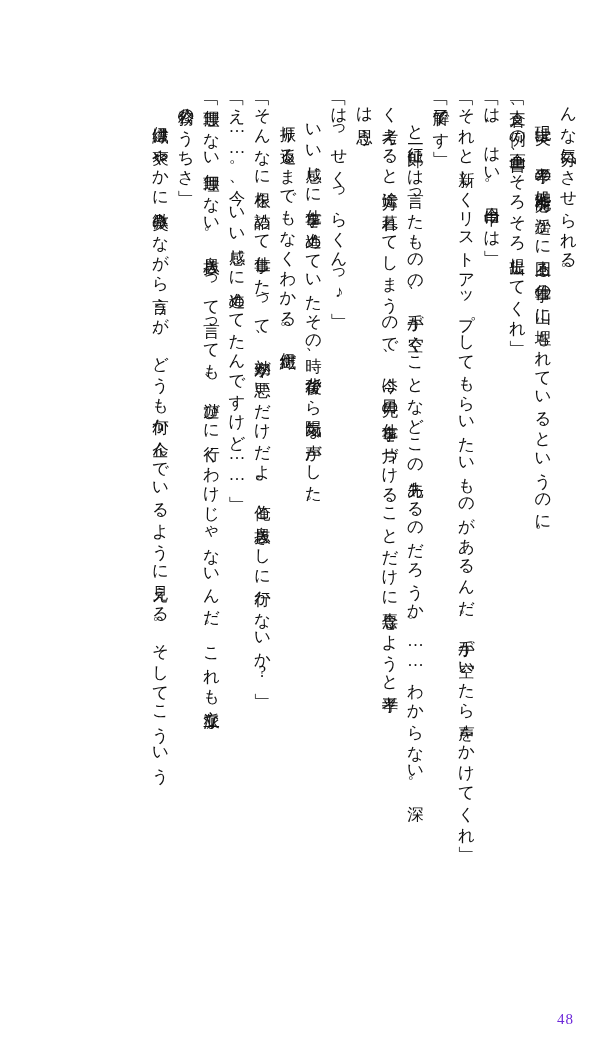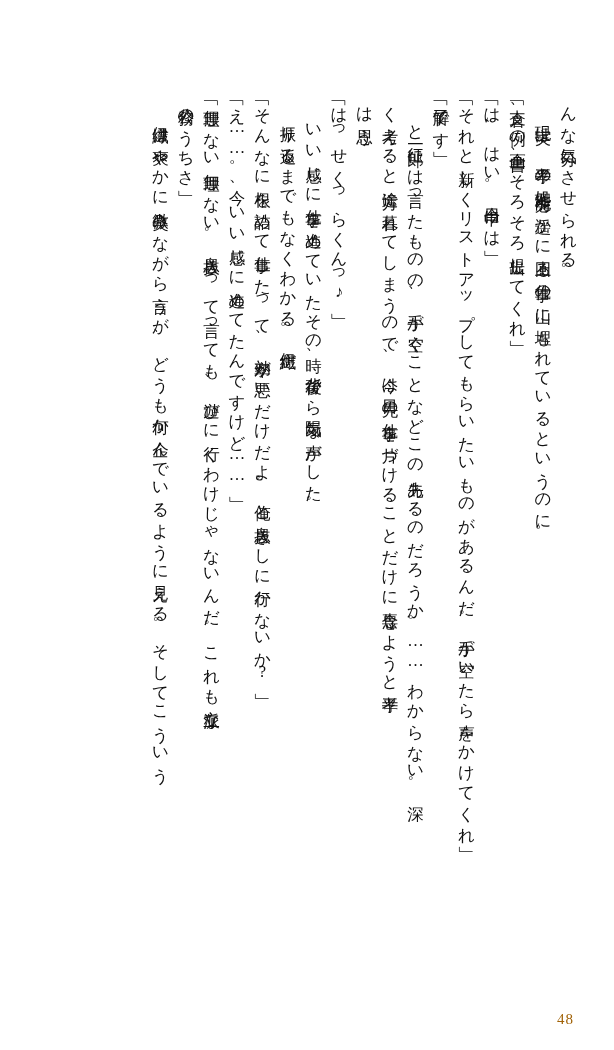--- a/index.html
+++ b/index.html
@@ -39,21 +39,21 @@
     flex: 0 0 25.5px;
     white-space: pre;
     font-family: "Liberation Serif", "DejaVu Serif", serif;
     box-sizing: border-box;
   }
   .page-number {
     position: absolute;
     right: 40px;
     bottom: 22px;
     font-size: 15px;
-    color: #a16207;
+    color: #6d28d9;
     font-family: "Liberation Serif", "DejaVu Serif", serif;
     letter-spacing: 1px;
   }
 </style>
 </head>
 <body>
 
 <div class="page">
 
   <div class="text-block">

